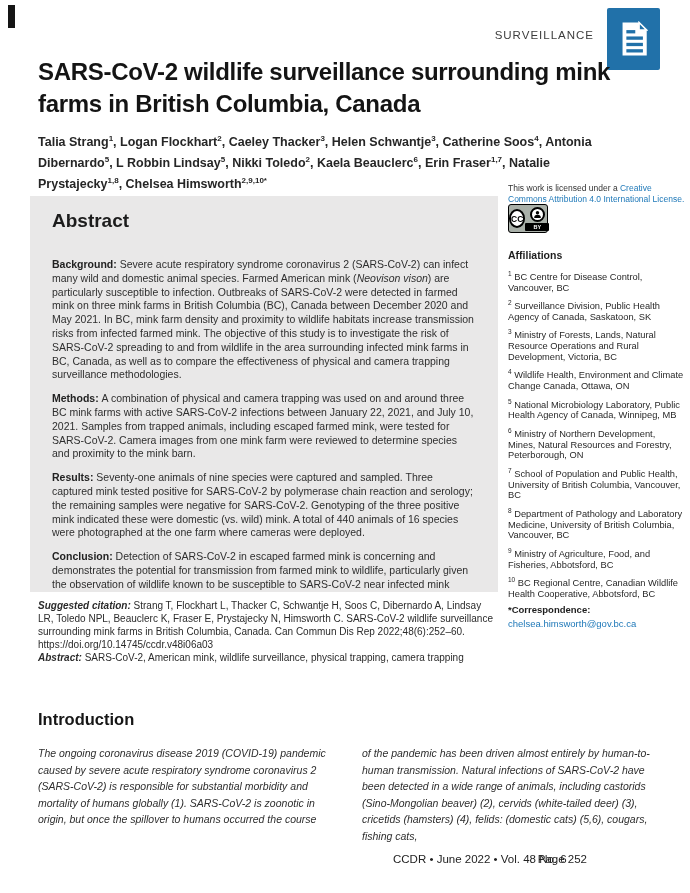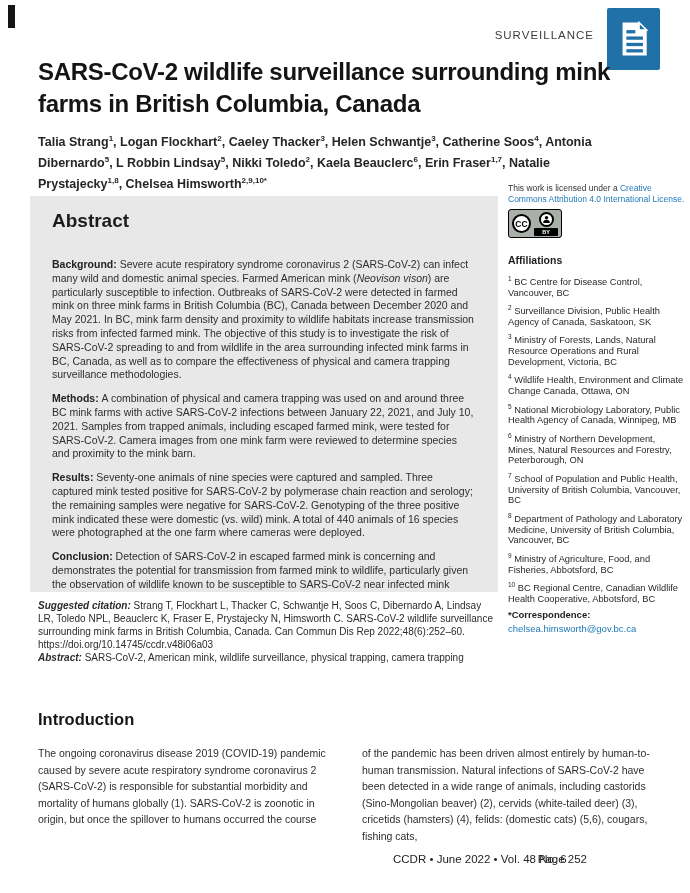--- a/index.html
+++ b/index.html
@@ -27,41 +27,41 @@
   .abstract-box p strong { font-weight:bold; color:#222; }
 
   .citation-block { position:absolute; left:38px; top:599px; width:458px; font-size:10px; line-height:13px; color:#2b2b2b; }
   .citation-block .lbl { font-weight:bold; font-style:italic; }
   .citation-block .kw { margin-top:0; }
 
   .sidebar { position:absolute; left:508px; top:183px; width:177px; }
   .license { font-size:8.5px; line-height:10.5px; color:#333; }
   .license a { color:#1e78b8; text-decoration:none; }
 
-  .cc-badge { margin-top:5px; width:54px; height:29px; background:#a9b0a9; border:1px solid #000;
+  .cc-badge { width:40px; height:29px; background:#a9b0a9; border:1px solid #000;
               border-radius:3px; display:flex; align-items:center; justify-content:space-evenly; }
   .cc-circle { width:19px; height:19px; border:2px solid #000; border-radius:50%; background:#fff;
                font-size:8.5px; font-weight:bold; color:#000; display:flex; align-items:center; justify-content:center; }
   .by-col { display:flex; flex-direction:column; align-items:center; }
   .person-circle { width:15px; height:15px; border:2px solid #000; border-radius:50%; background:#fff;
                    display:flex; align-items:center; justify-content:center; }
   .by-strip { margin-top:1px; background:#000; color:#fff; font-size:5.5px; font-weight:bold;
               width:24px; height:8px; text-align:center; line-height:8px; border-radius:1px; }
 
   .aff-heading { margin-top:16px; font-size:10.5px; font-weight:bold; color:#1e1e1e; }
   .aff-list { margin-top:8px; }
   .aff-item { font-size:9.3px; line-height:10.8px; color:#282828; margin-bottom:4.5px; }
   .aff-item sup { font-size:6.5px; }
 
   .correspondence { }
   .correspondence .corr-label { font-size:9.5px; font-weight:bold; color:#1e1e1e; }
   .correspondence a { display:block; margin-top:3px; font-size:9.5px; color:#1e78b8; text-decoration:none; }
 
   .intro-heading { position:absolute; left:38px; top:710px; font-size:16.5px; font-weight:bold; color:#161616; }
-  .intro-cols { position:absolute; left:38px; top:745px; width:616px; display:flex; gap:32px; }
+  .intro-cols { position:absolute; left:38px; top:745px; width:616px; display:flex; gap:32px;font-style:italic; }
   .intro-col { width:298px; font-size:10.5px; line-height:16.5px; color:#2e2e2e; }
 
   .footer { position:absolute; left:0; top:853px; width:616px; height:20px; font-size:11.5px; color:#222; }
   .footer .journal { position:absolute; left:393px; top:0; }
   .footer .pageno { position:absolute; right:29px; top:0;text-align:right; }
 </style>
 </head>
 <body>
 
 <div class="page">

